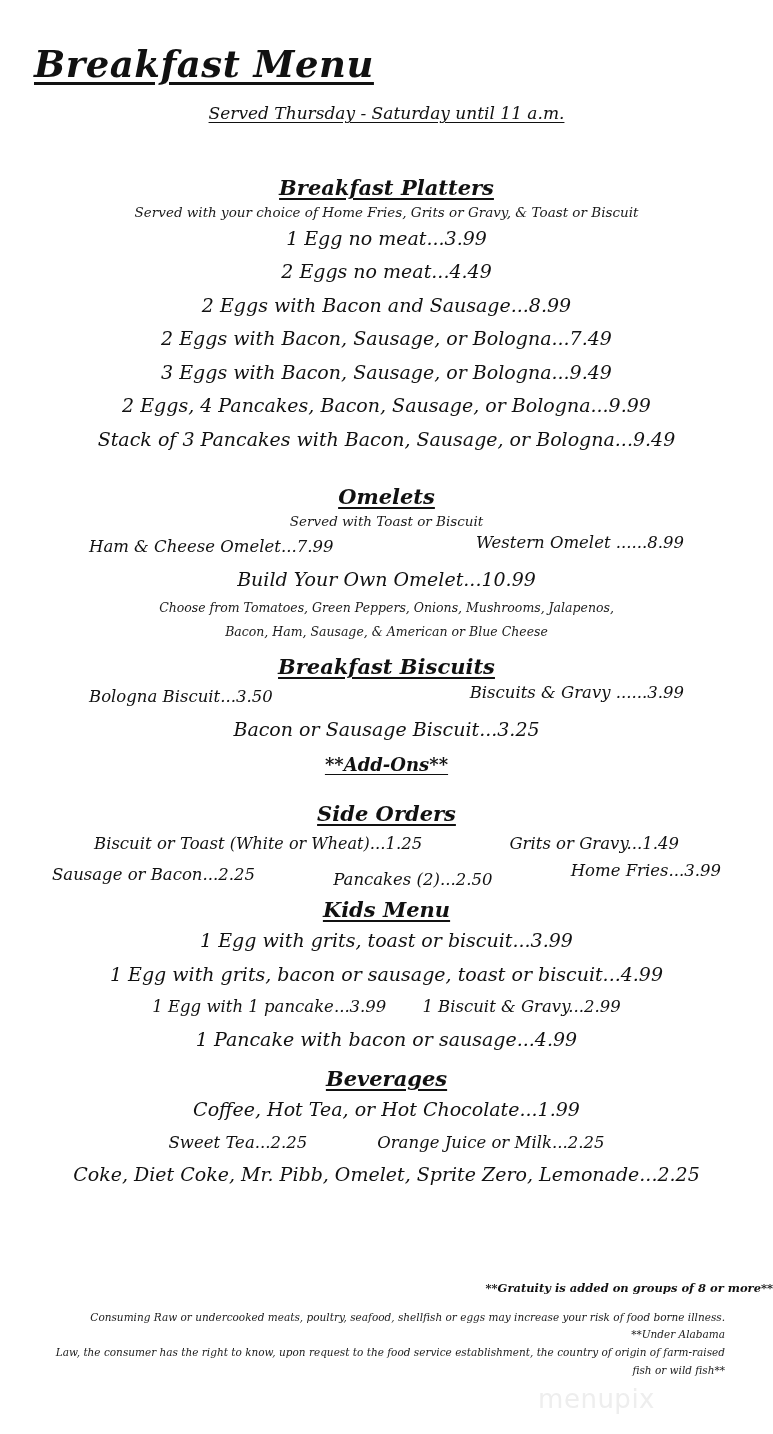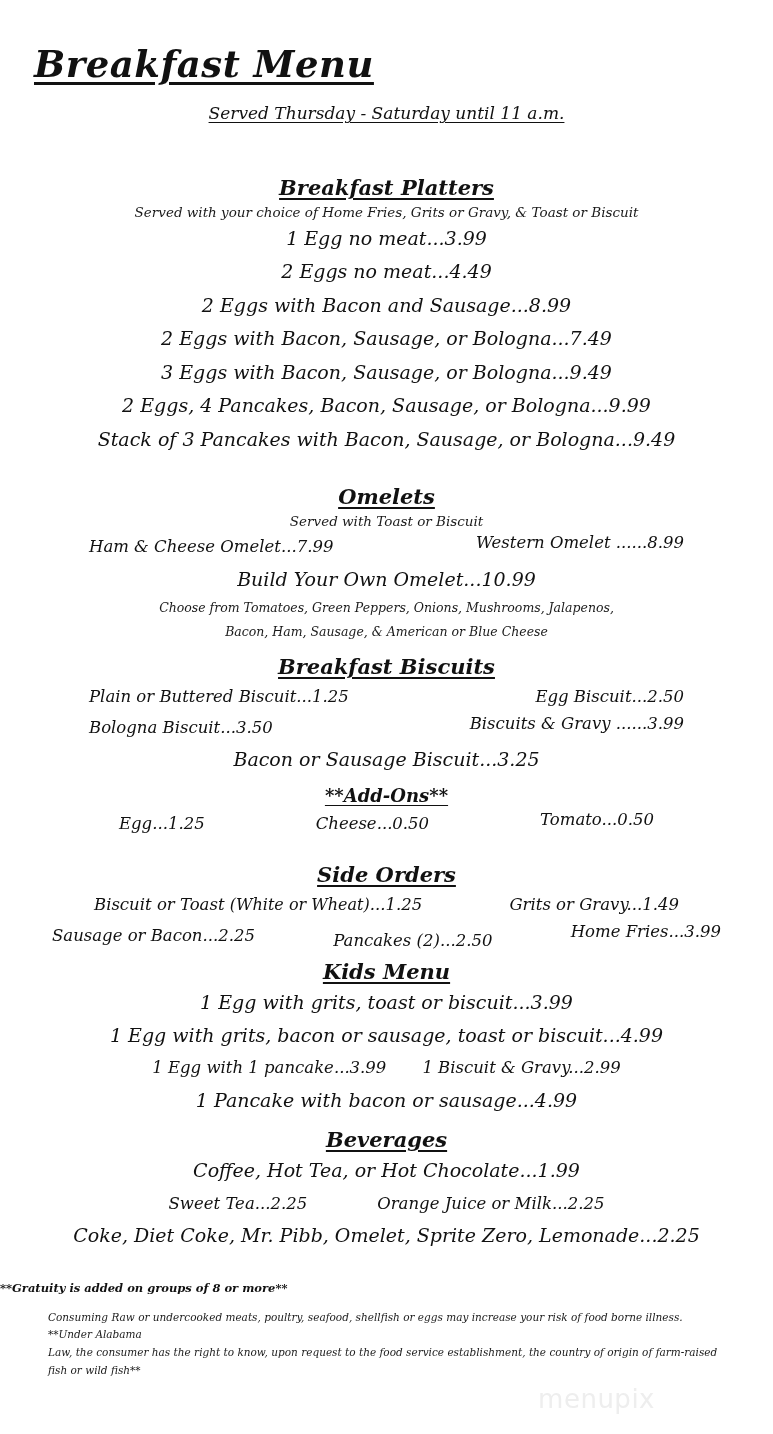--- a/index.html
+++ b/index.html
@@ -103,21 +103,21 @@
   .sub-note {
     font-size: 16px;
   }
 
   
   .footer {
     position: absolute;
     left: 0;
     right: 0;
     bottom: 96px;
-    text-align: left;
+    text-align: right;
   }
   .gratuity {
     font-family: "DejaVu Serif", serif;
     font-style: italic;
     font-weight: bold;
     font-size: 11.5px;
     margin-bottom: 14px;
   }
   .disclaimer {
     font-family: "DejaVu Serif", serif;
@@ -166,37 +166,28 @@
       <span class="nudge-up">Western Omelet ......8.99</span>
     </div>
     <div class="item-row">Build Your Own Omelet...10.99</div>
     <div class="section-note small">Choose from Tomatoes, Green Peppers, Onions, Mushrooms, Jalapenos,</div>
     <div class="section-note small">Bacon, Ham, Sausage, &amp; American or Blue Cheese</div>
   </div>
 
   <div class="section" style="margin-top:12px;">
     <div class="section-title">Breakfast Biscuits</div>
     <div class="row-split wide">
-      <span>Plain or Buttered Biscuit...1.25</span>
-      <span>Egg Biscuit...2.50</span>
-    </div>
-    <div class="row-split wide">
       <span>Bologna Biscuit...3.50</span>
       <span class="nudge-up">Biscuits &amp; Gravy ......3.99</span>
     </div>
     <div class="item-row">Bacon or Sausage Biscuit...3.25</div>
   </div>
 
   <div class="section" style="margin-top:10px;">
     <div class="section-title" style="font-size:18px;">**Add-Ons**</div>
-    <div class="row-split mid">
-      <span>Egg...1.25</span>
-      <span>Cheese...0.50</span>
-      <span class="nudge-up">Tomato...0.50</span>
-    </div>
   </div>
 
   <div class="section" style="margin-top:26px;">
     <div class="section-title">Side Orders</div>
     <div class="row-split" style="justify-content:space-between;padding:0 60px;">
       <span><span>Biscuit or Toast</span> <span class="sub-note">(White or Wheat)</span><span>...1.25</span></span>
       <span>Grits or Gravy...1.49</span>
     </div>
     <div class="row-split" style="justify-content:space-between;padding:0 18px;">
       <span>Sausage or Bacon...2.25</span>

